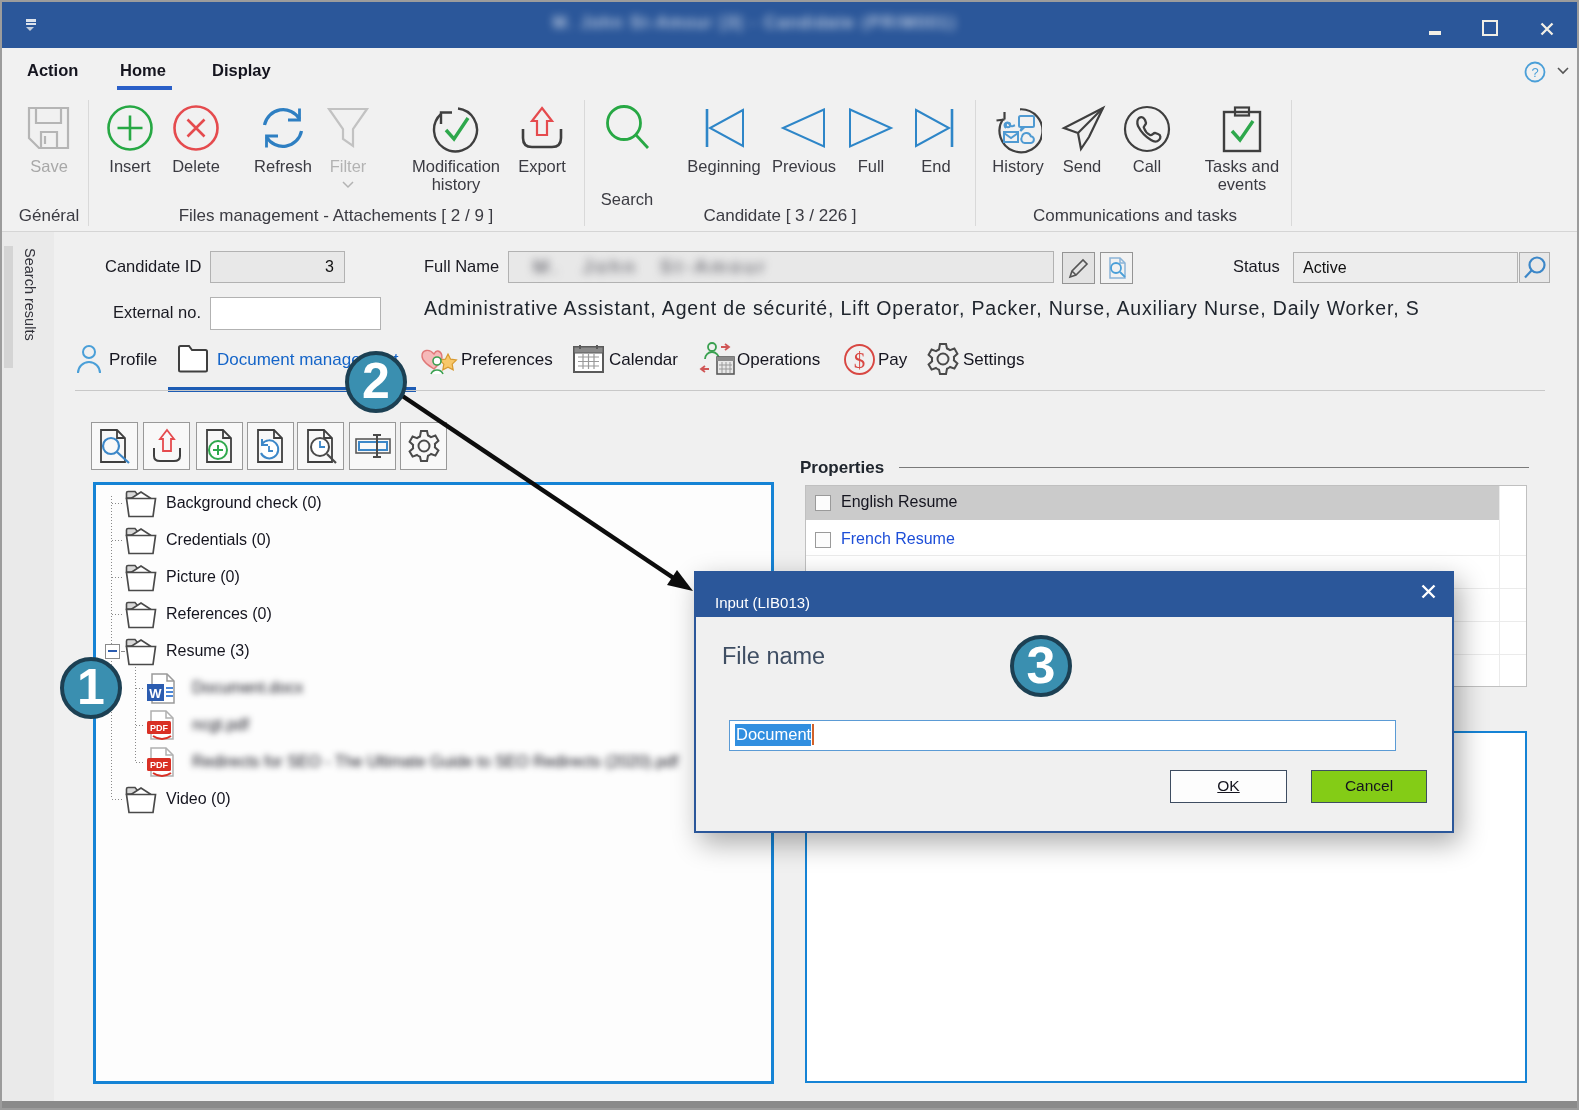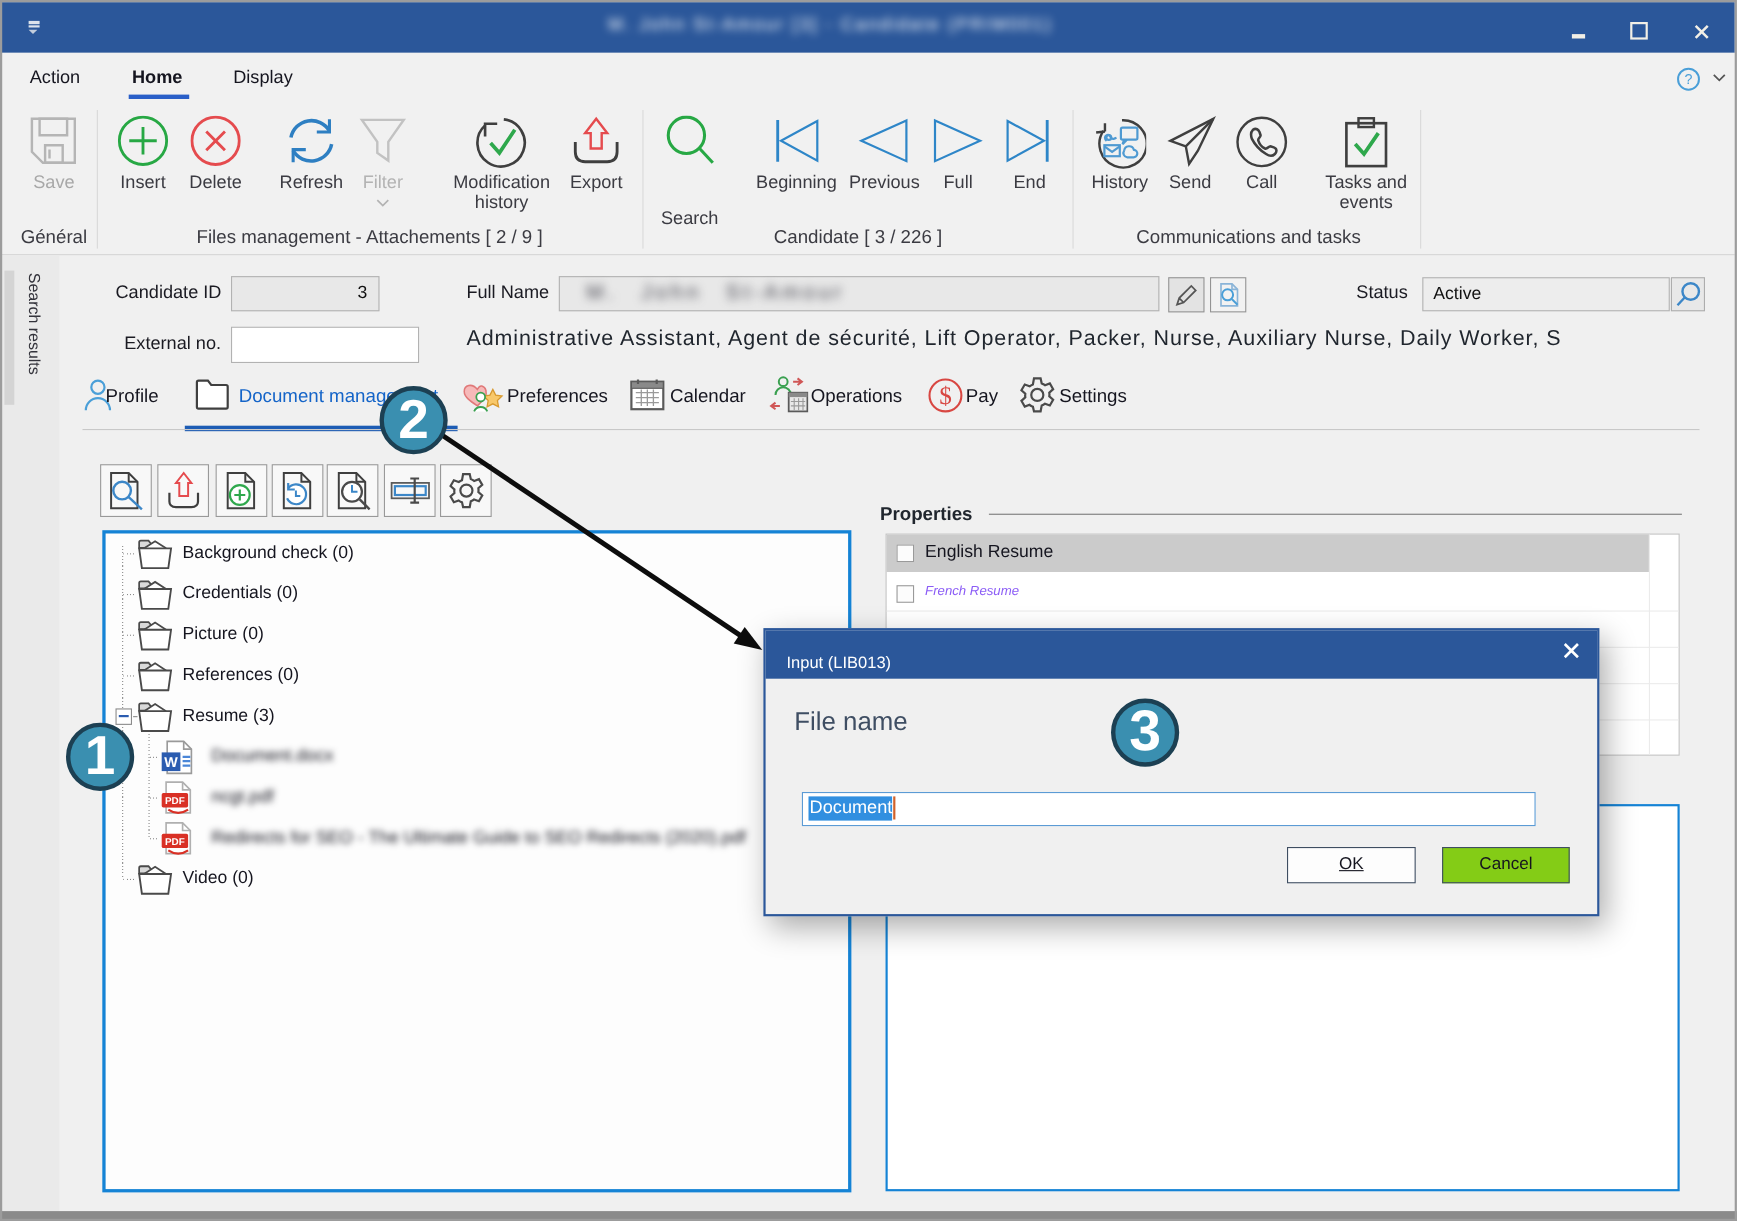--- a/index.html
+++ b/index.html
@@ -3,21 +3,21 @@
 <meta charset="utf-8">
 <style>
 * { margin:0; padding:0; box-sizing:border-box; }
 html,body { width:1579px; height:1110px; overflow:hidden; }
 body { font-family:"Liberation Sans", sans-serif; background:#fff; position:relative; }
 .abs { position:absolute; }
 #win { position:absolute; left:0; top:0; width:1579px; height:1110px; background:#f0f0f0; }
 #frame { position:absolute; left:0; top:0; width:1579px; height:1110px; border:2px solid #9c9c9c; z-index:60; pointer-events:none; }
 #titlebar { position:absolute; left:0; top:2px; width:1577px; height:46px; background:#2b579a; }
 #ribbon { position:absolute; left:0; top:48px; width:1577px; height:184px; background:#f1f1f1; border-bottom:1px solid #d5d5d5; }
-.rtab { position:absolute; top:13px; font-size:16.5px; color:#15151f; }
+.rtab { position:absolute; top:13px; font-size:16.5px; color:#15151f;font-weight:bold; }
 .rsep { position:absolute; top:52px; width:1px; height:126px; background:#d9d9d9; }
 .rlabel { position:absolute; font-size:16.5px; line-height:17.5px; color:#3b3b42; text-align:center; white-space:nowrap; transform:translateX(-50%); }
 .glabel { position:absolute; top:158px; font-size:17px; color:#3b3b42; text-align:center; white-space:nowrap; transform:translateX(-50%); }
 .ricon { position:absolute; top:57px; transform:translateX(-50%); }
 #sidebar { position:absolute; left:0; top:232px; width:54px; height:869px; background:#eaeaea; }
 #sidethumb { position:absolute; left:4px; top:14px; width:9px; height:122px; background:#d4d4d4; }
 #sidetext { position:absolute; left:38px; top:16px; font-size:14.5px; color:#33333b; white-space:nowrap; transform-origin:0 0; transform:rotate(90deg); }
 .flabel { position:absolute; font-size:16.5px; color:#1a1a22; white-space:nowrap; }
 .finput { position:absolute; border:1px solid #b2b2b2; font-size:16px; color:#111; }
 .tabtext { position:absolute; top:350px; font-size:17px; color:#15151f; white-space:nowrap; }
@@ -203,21 +203,21 @@
       <path d="M9.5 15.5 L3 22.5" stroke="#3c87c8" stroke-width="2.2"></path>
     </svg>
 <div class="flabel" style="left:105px;top:303px;width:96px;text-align:right;">External no.</div>
 <div class="finput" style="left:210px;top:297px;width:171px;height:33px;background:#fff;"></div>
 <div class="abs" style="left:424px;top:297px;font-size:19.5px;font-weight:normal;color:#20262e;letter-spacing:0.85px;white-space:nowrap;">Administrative Assistant, Agent de sécurité, Lift Operator, Packer, Nurse, Auxiliary Nurse, Daily Worker, S</div>
 
 <svg class="abs" style="left:76px;top:344px;" width="26" height="30" viewBox="0 0 26 30">
       <circle cx="13" cy="8" r="6" fill="none" stroke="#4a9fd8" stroke-width="2"></circle>
       <path d="M2 29 a11 11 0 0 1 22 0" fill="none" stroke="#4a9fd8" stroke-width="2"></path>
     </svg>
-<div class="tabtext" style="left:96px;">Profile</div>
+<div class="tabtext" style="left:109px;">Profile</div>
 <svg class="abs" style="left:177px;top:343px;" width="32" height="30" viewBox="0 0 32 30">
       <path d="M2 27 V4.5 Q2 3 3.5 3 H12 L15 7 H28.5 Q30 7 30 8.5 V27 Q30 28.5 28.5 28.5 H3.5 Q2 28.5 2 27 Z" fill="#fff" stroke="#3f3f3f" stroke-width="2"></path>
     </svg>
 <div class="tabtext" style="left:217px;color:#1464c8;">Document management</div>
 <div class="abs" style="left:168px;top:387px;width:248px;height:5px;background:#1d5cb4;"></div>
 <svg class="abs" style="left:421px;top:342px;" width="37" height="34" viewBox="0 0 37 34">
       <path d="M13 12 C8 6 1 8 1 14 C1 19 7 23 13 27 C16 24 18 22 20 19 C22 15 21 10 17 9 C15 8.5 14 10 13 12 Z" fill="#f6b9b9" stroke="#e07878" stroke-width="1.4"></path>
       <path d="M27 12 l2.6 5.2 5.8 .8 -4.2 4.1 1 5.7 -5.2 -2.7 -5.2 2.7 1 -5.7 -4.2 -4.1 5.8 -.8 Z" fill="#f8c86a" stroke="#d89a30" stroke-width="1.2"></path>
       <circle cx="16" cy="19" r="4" fill="#fff" stroke="#3aa050" stroke-width="1.6"></circle>
       <path d="M10 32 a6.5 6.5 0 0 1 12 0" fill="#fff" stroke="#3aa050" stroke-width="1.6"></path>
@@ -380,21 +380,21 @@
 <div class="abs" style="left:105px;top:644px;width:15px;height:15px;background:#fff;border:1px solid #8a8a8a;"></div>
 <div class="abs" style="left:108px;top:650px;width:9px;height:2px;background:#2b5cb0;"></div>
 
 <div class="abs" style="left:800px;top:458px;font-size:17px;font-weight:bold;color:#20262e;">Properties</div>
 <div class="abs" style="left:899px;top:467px;width:630px;height:1px;background:#7a7a7a;"></div>
 <div class="abs" style="left:805px;top:485px;width:722px;height:202px;background:#fff;border:1px solid #c0c0c0;">
   <div class="abs" style="left:0;top:0;width:693px;height:34px;background:#cbcbcb;"></div>
   <div class="abs" style="left:9px;top:9px;width:16px;height:16px;background:#fcfcfc;border:1px solid #9a9a9a;"></div>
   <div class="abs" style="left:35px;top:7px;font-size:16px;color:#15151f;">English Resume</div>
   <div class="abs" style="left:9px;top:46px;width:16px;height:16px;background:#fcfcfc;border:1px solid #9a9a9a;"></div>
-  <div class="abs" style="left:35px;top:44px;font-size:12px;color:#8b5cf6;font-style:italic;">French Resume</div>
+  <div class="abs" style="left:35px;top:44px;font-size:16px;color:#1d4ed8;">French Resume</div>
   <div class="abs" style="left:0;top:69px;width:720px;height:1px;background:#ebebeb;"></div>
   <div class="abs" style="left:0;top:102px;width:720px;height:1px;background:#ebebeb;"></div>
   <div class="abs" style="left:0;top:135px;width:720px;height:1px;background:#ebebeb;"></div>
   <div class="abs" style="left:0;top:168px;width:720px;height:1px;background:#ebebeb;"></div>
   <div class="abs" style="left:693px;top:0;width:1px;height:200px;background:#ebebeb;"></div>
 </div>
 
 <div id="properties"></div>
 
 <div class="abs" style="left:805px;top:731px;width:722px;height:352px;background:#fff;border:2px solid #1583d5;"></div>

